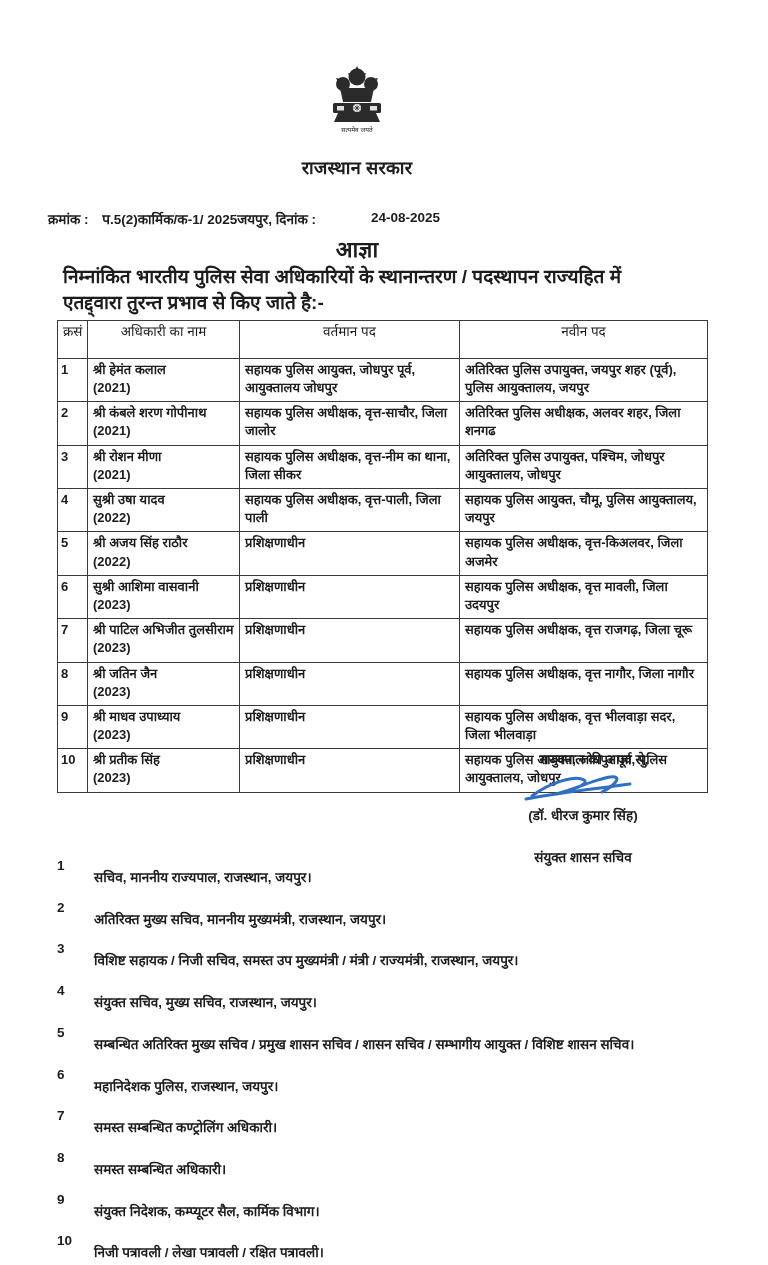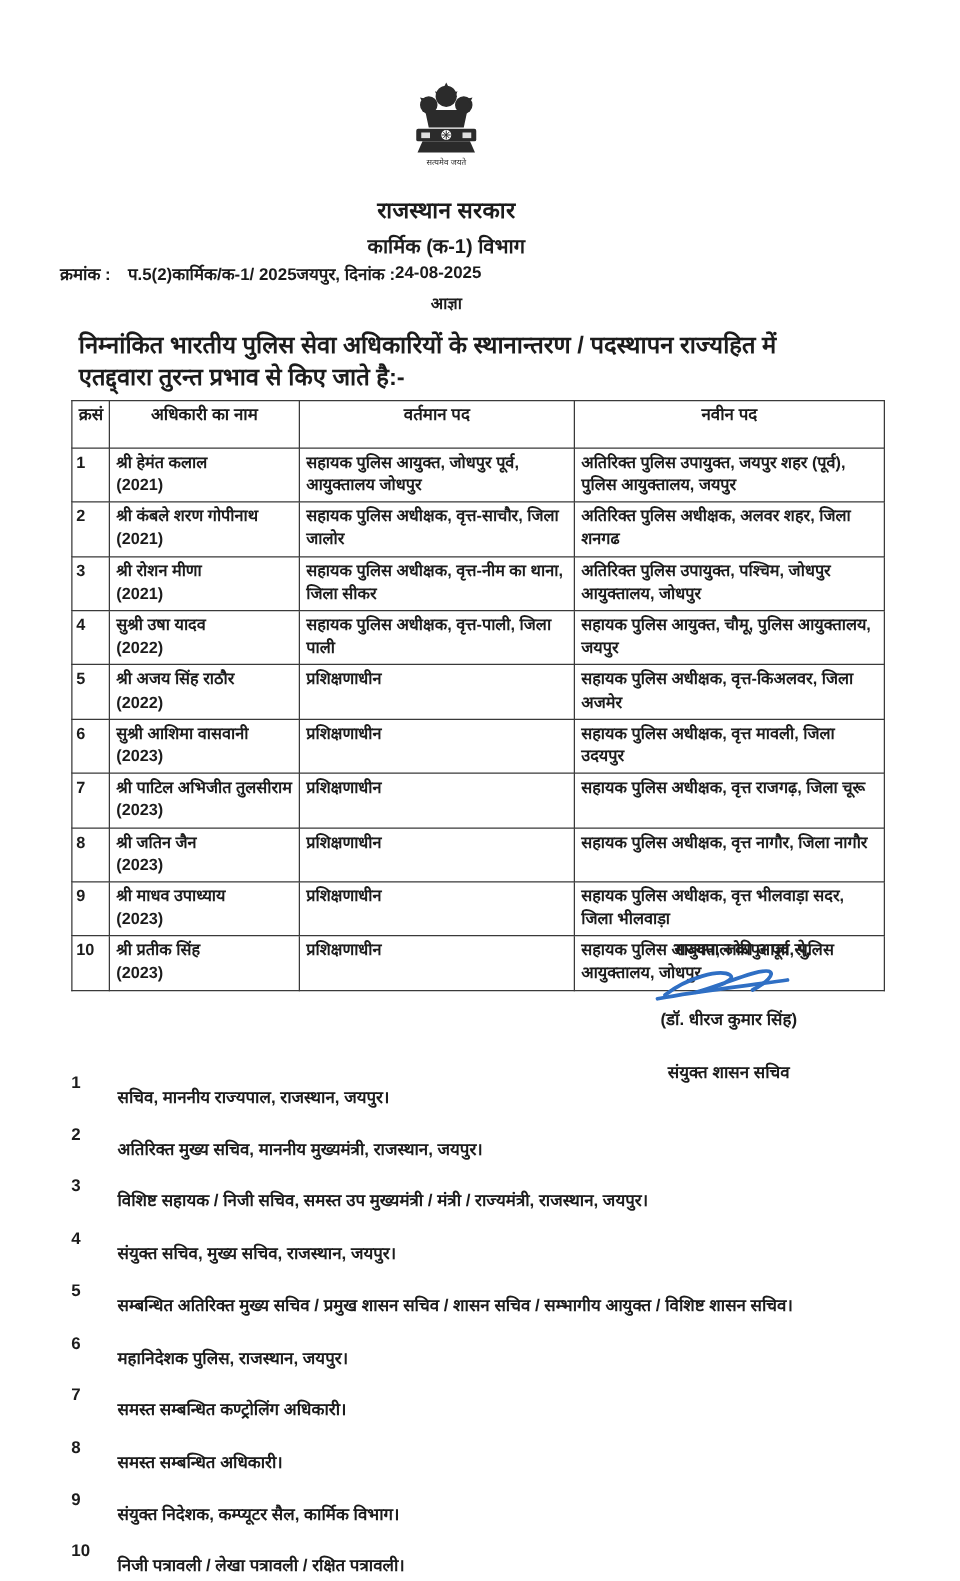--- a/index.html
+++ b/index.html
@@ -15,34 +15,34 @@
   .emblem-wrap { position:absolute; left:0; right:0; top:64px; display:flex; justify-content:center; }
   .govt-title  { position:absolute; left:0; right:0; top:155px; text-align:center;
                  font-size:18px; font-weight:600; letter-spacing:.2px; }
   .dept-title  { position:absolute; left:0; right:0; top:185px; text-align:center;
                  font-size:16px; font-weight:600; }
 
   .ref-line { position:absolute; left:48px; right:40px; top:210px; font-size:13.5px; font-weight:600;
               display:flex; align-items:baseline; }
   .ref-left  { white-space:nowrap; }
   .ref-left .ref-no { font-weight:600; margin-left:10px; }
-  .ref-right { white-space:nowrap; display:flex; padding-right:55px; }
+  .ref-right { white-space:nowrap; display:flex; gap:55px; padding-right:55px; }
 
   .order-title { position:absolute; left:0; right:0; top:233px; text-align:center;
-                 font-size:13px; font-weight:700; }
+                 font-size:22px; font-weight:700; }
   .intro-line  { position:absolute; left:63px; right:34px; top:264px; font-size:19px; font-weight:600; line-height:1.35; }
 
   
   .transfer-table { position:absolute; left:57px; top:320px; width:650px;
                     border-collapse:collapse; table-layout:fixed; font-size:13px; }
   .transfer-table th, .transfer-table td {
     border:1.4px solid #3a3a3a; vertical-align:top; padding:2px 5px 4px 5px; line-height:1.4;
     font-weight:600;
   }
-  .transfer-table th { text-align:center; font-size:13.5px; padding-bottom:16px; font-weight:700; }
+  .transfer-table th { text-align:center; font-size:13.5px; padding-bottom:16px; font-weight:400; }
   .col-sno  { width:30px; }
   .col-name { width:152px; }
   .col-cur  { width:220px; }
   .col-new  { width:248px; }
   .transfer-table td.cell-sno { padding-left:3px; }
 
   
   .sign-block { position:absolute; left:468px; top:750px; width:230px; text-align:center; font-size:13.5px; font-weight:600; }
   .sign-block .by-order { text-align:center; padding-left:22px; white-space:nowrap; }
   .sign-scribble { margin:2px auto 0 auto; display:block; }
@@ -89,21 +89,20 @@
         <line x1="31.5" y1="41.5" x2="26.5" y2="46.5"></line>
       </g>
 
       <rect x="9" y="42" width="7" height="4.5" fill="#ffffff" opacity="0.85"></rect>
       <rect x="42" y="42" width="7" height="4.5" fill="#ffffff" opacity="0.85"></rect>
       <text x="29" y="68" text-anchor="middle" font-size="6.5" fill="#2b2b2b">सत्यमेव जयते</text>
     </svg>
   </div>
 
   <div class="govt-title">राजस्थान सरकार</div>
-  <div class="dept-title">कार्मिक (क-1) विभाग</div>
 
   <div class="ref-line">
     <div class="ref-left">
       <span>क्रमांक :</span>
       <span class="ref-no">प.5(2)कार्मिक/क-1/ 2025</span>
     </div>
     <div class="ref-right">
       <span>जयपुर, दिनांक :</span>
       <span>24-08-2025</span>
     </div>

